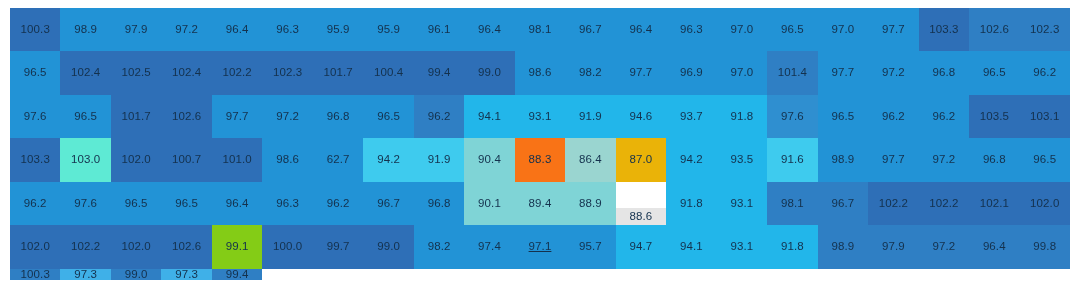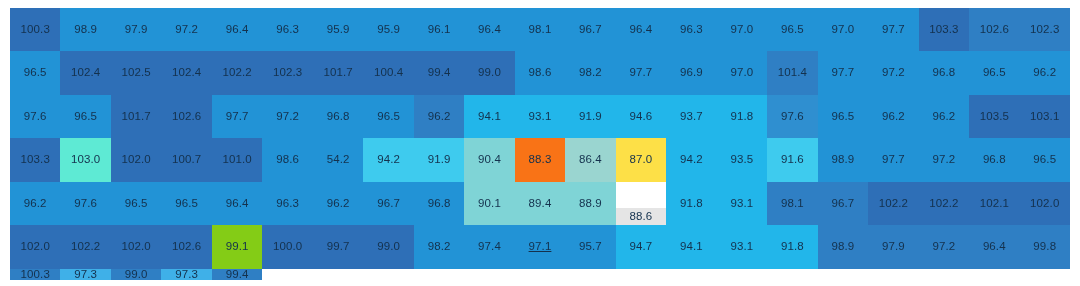--- a/index.html
+++ b/index.html
@@ -108,27 +108,27 @@
       <div class="hm-cell" style="background: rgb(34, 147, 214);">96.2</div>
       <div class="hm-cell" style="background: rgb(34, 147, 214);">96.2</div>
       <div class="hm-cell" style="background: rgb(46, 111, 183);">103.5</div>
       <div class="hm-cell" style="background: rgb(46, 111, 183);">103.1</div>
       <div class="hm-cell" style="background: rgb(46, 111, 183);">103.3</div>
       <div class="hm-cell" style="background: #5eead4;">103.0</div>
       <div class="hm-cell" style="background: rgb(46, 111, 183);">102.0</div>
       <div class="hm-cell" style="background: rgb(46, 111, 183);">100.7</div>
       <div class="hm-cell" style="background: rgb(46, 111, 183);">101.0</div>
       <div class="hm-cell" style="background: rgb(34, 147, 214);">98.6</div>
-      <div class="hm-cell" style="background: rgb(34, 147, 214);">54.2</div>
+      <div class="hm-cell" style="background: rgb(34, 147, 214);">62.7</div>
       <div class="hm-cell" style="background: rgb(62, 203, 238);">94.2</div>
       <div class="hm-cell" style="background: rgb(62, 203, 238);">91.9</div>
       <div class="hm-cell" style="background: rgb(127, 212, 214);">90.4</div>
       <div class="hm-cell" style="background: #f97316;">88.3</div>
       <div class="hm-cell" style="background: rgb(154, 213, 208);">86.4</div>
-      <div class="hm-cell" style="background: #fde047; text-align: right;">87.0</div>
+      <div class="hm-cell" style="background: #eab308; text-align: right;">87.0</div>
       <div class="hm-cell" style="background: rgb(34, 182, 234);">94.2</div>
       <div class="hm-cell" style="background: rgb(34, 182, 234);">93.5</div>
       <div class="hm-cell" style="background: rgb(62, 203, 238);">91.6</div>
       <div class="hm-cell" style="background: rgb(34, 147, 214);">98.9</div>
       <div class="hm-cell" style="background: rgb(34, 147, 214);">97.7</div>
       <div class="hm-cell" style="background: rgb(34, 147, 214);">97.2</div>
       <div class="hm-cell" style="background: rgb(34, 147, 214);">96.8</div>
       <div class="hm-cell" style="background: rgb(34, 147, 214);">96.5</div>
       <div class="hm-cell" style="background: rgb(34, 147, 214);">96.2</div>
       <div class="hm-cell" style="background: rgb(34, 147, 214);">97.6</div>

